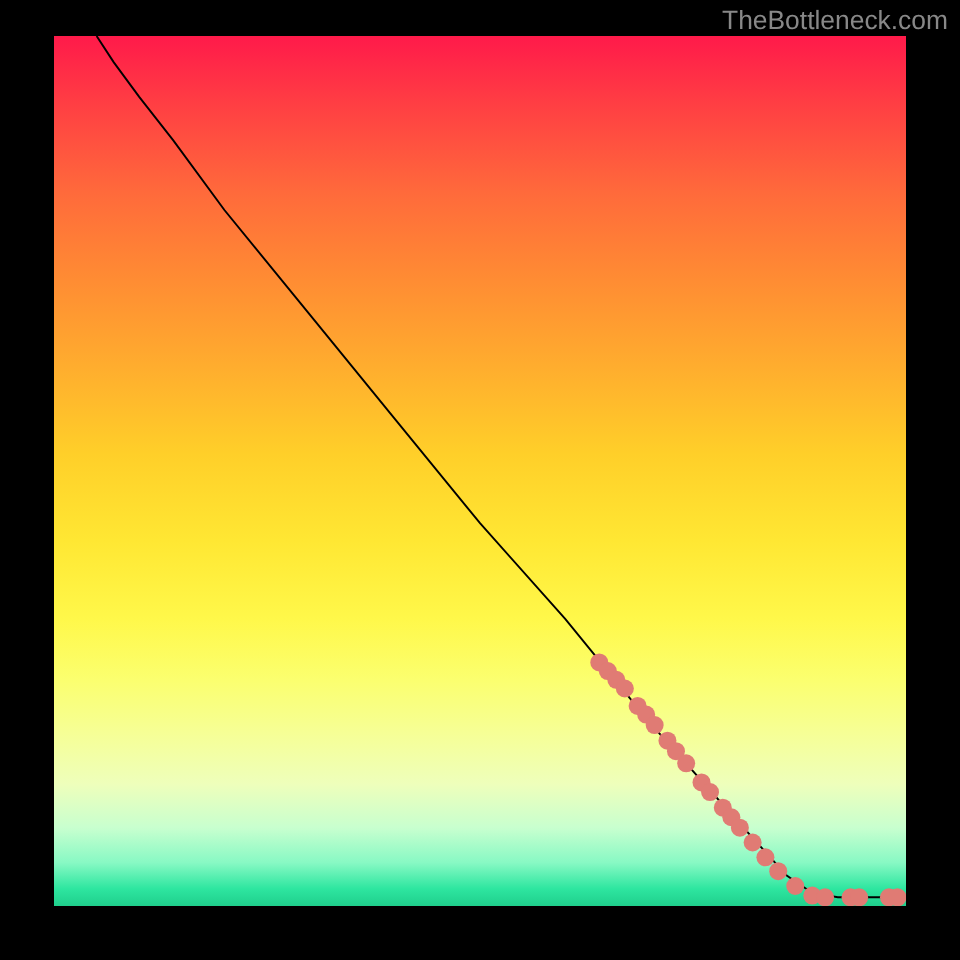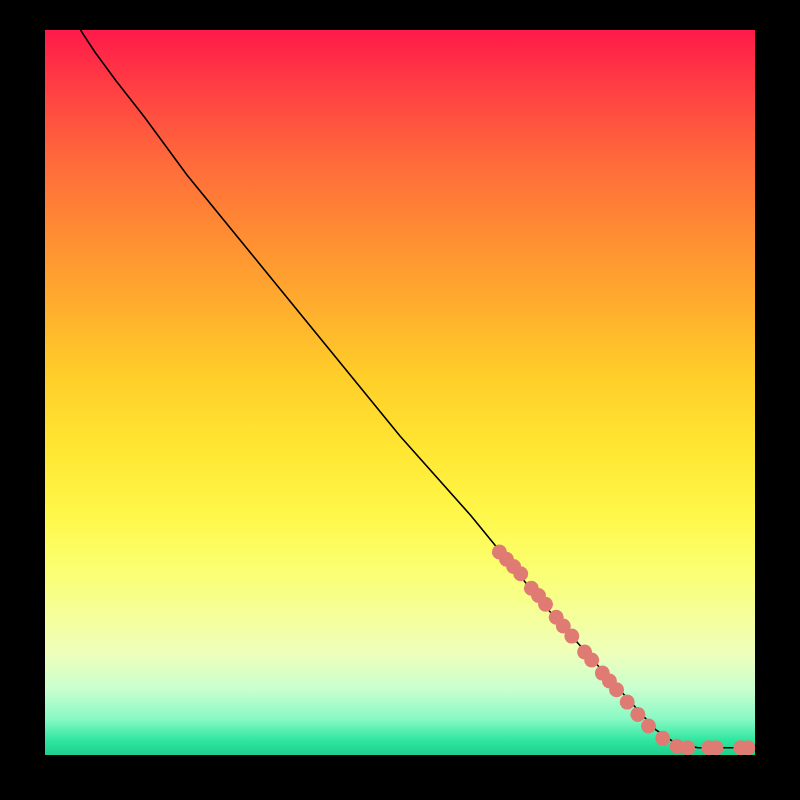--- a/index.html
+++ b/index.html
@@ -63,20 +63,21 @@
   }
   .marker {
     fill: #e07b74;
     stroke: none;
   }
 </style>
 </head>
 <body>
 
 <div class="outer">
+  <div class="attribution">TheBottleneck.com</div>
 
   <div class="plot-area">
     <svg class="overlay" viewBox="0 0 710 725" preserveAspectRatio="none">
       <path id="curve-path" class="curve" d="M35.50 0.00 L49.70 21.75 L71.00 50.75 L99.40 87.00 L142.00 145.00 L213.00 232.00 L284.00 319.00 L355.00 406.00 L426.00 485.75 L497.00 572.75 L568.00 652.50 L610.60 699.63 L631.90 714.13 L653.20 717.75 L681.60 717.75 L710.00 717.75"></path>
       <g id="markers-group">
           <circle cx="454.40" cy="522.00" r="7.5" class="marker"></circle>
           <circle cx="461.50" cy="529.25" r="7.5" class="marker"></circle>
           <circle cx="468.60" cy="536.50" r="7.5" class="marker"></circle>
           <circle cx="475.70" cy="543.75" r="7.5" class="marker"></circle>
           <circle cx="486.35" cy="558.25" r="7.5" class="marker"></circle>

